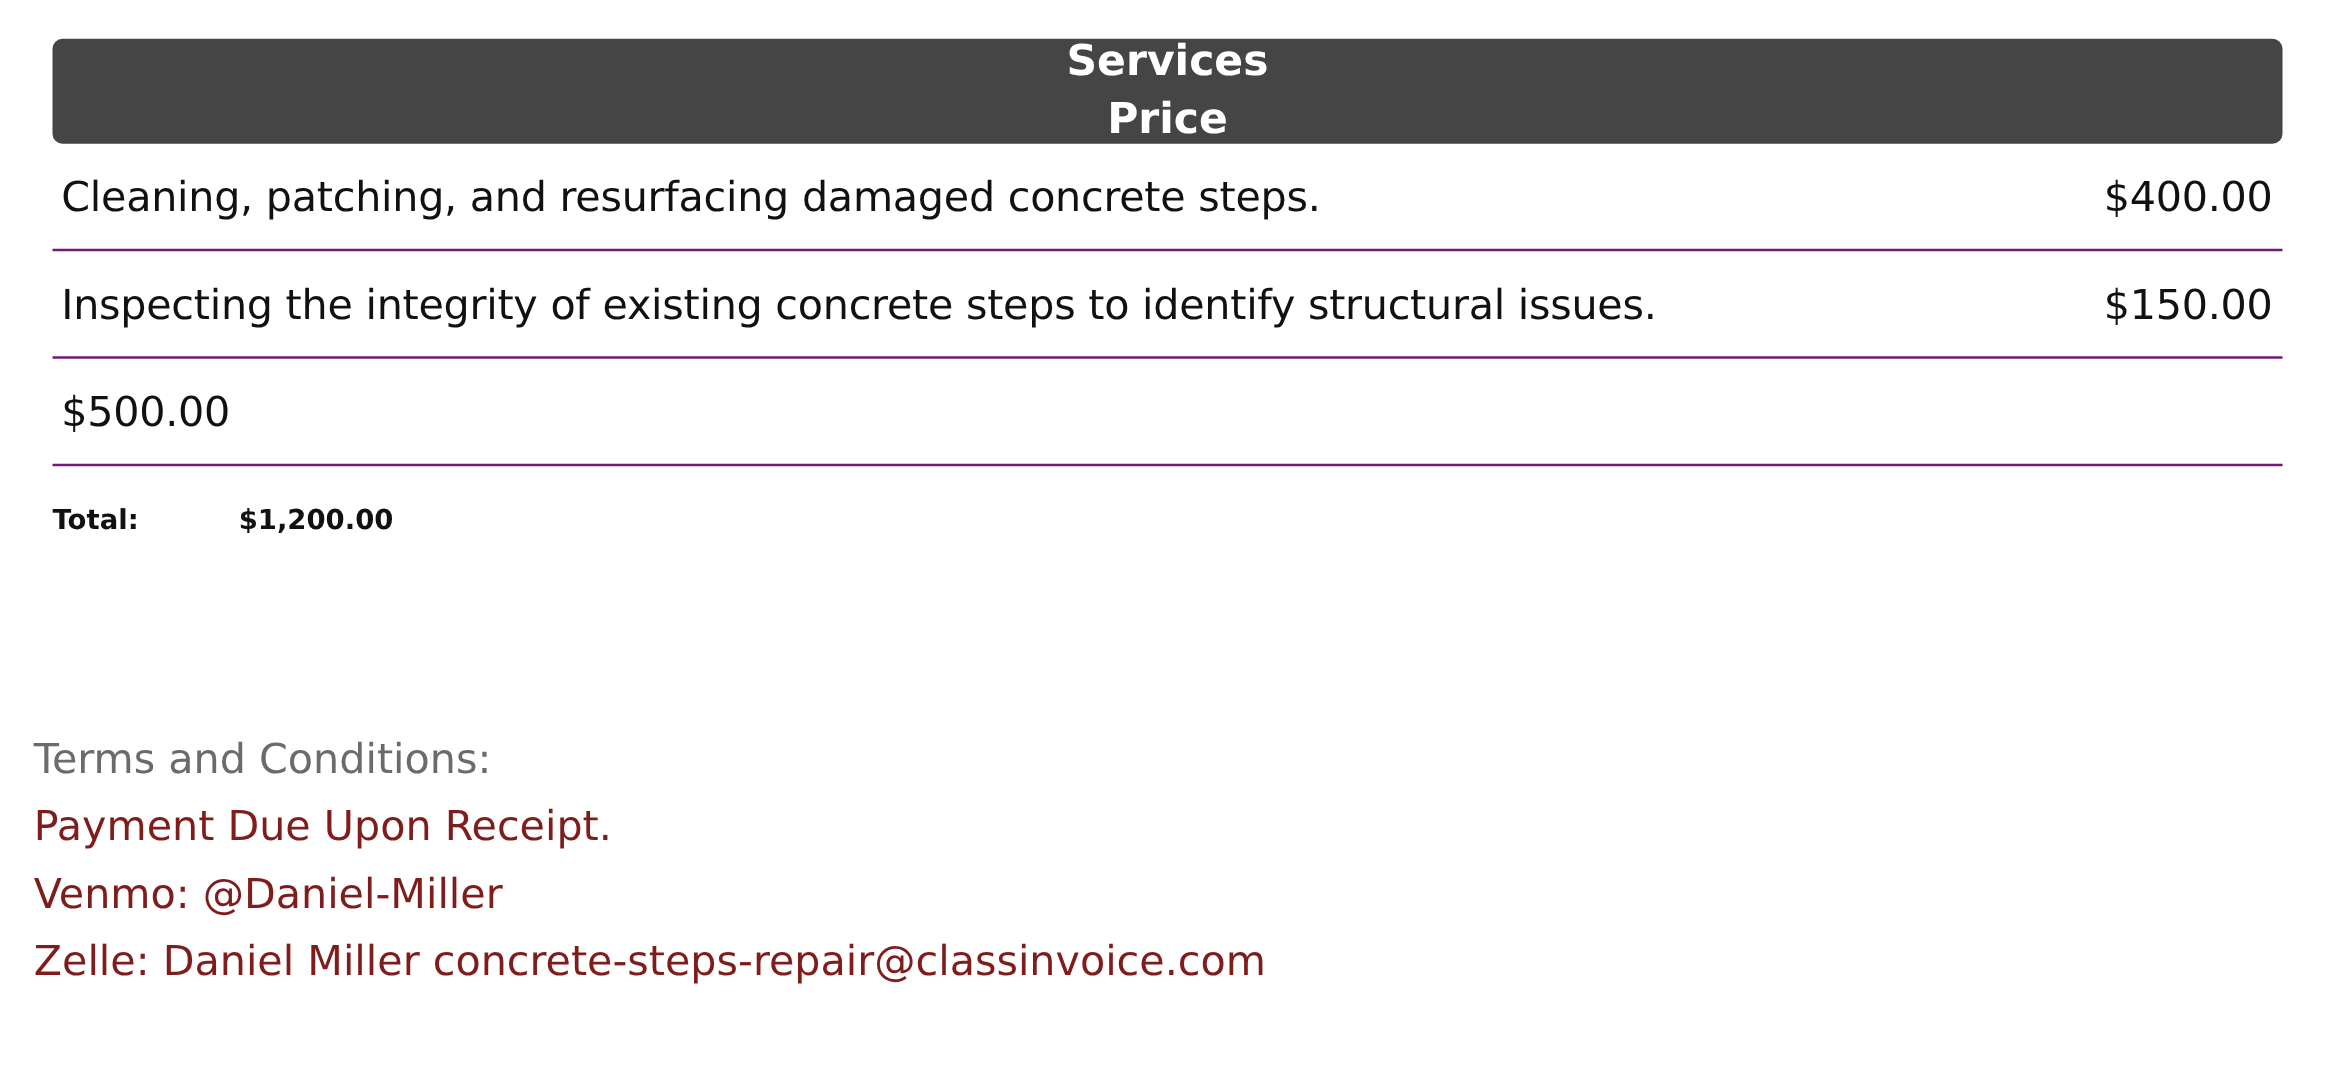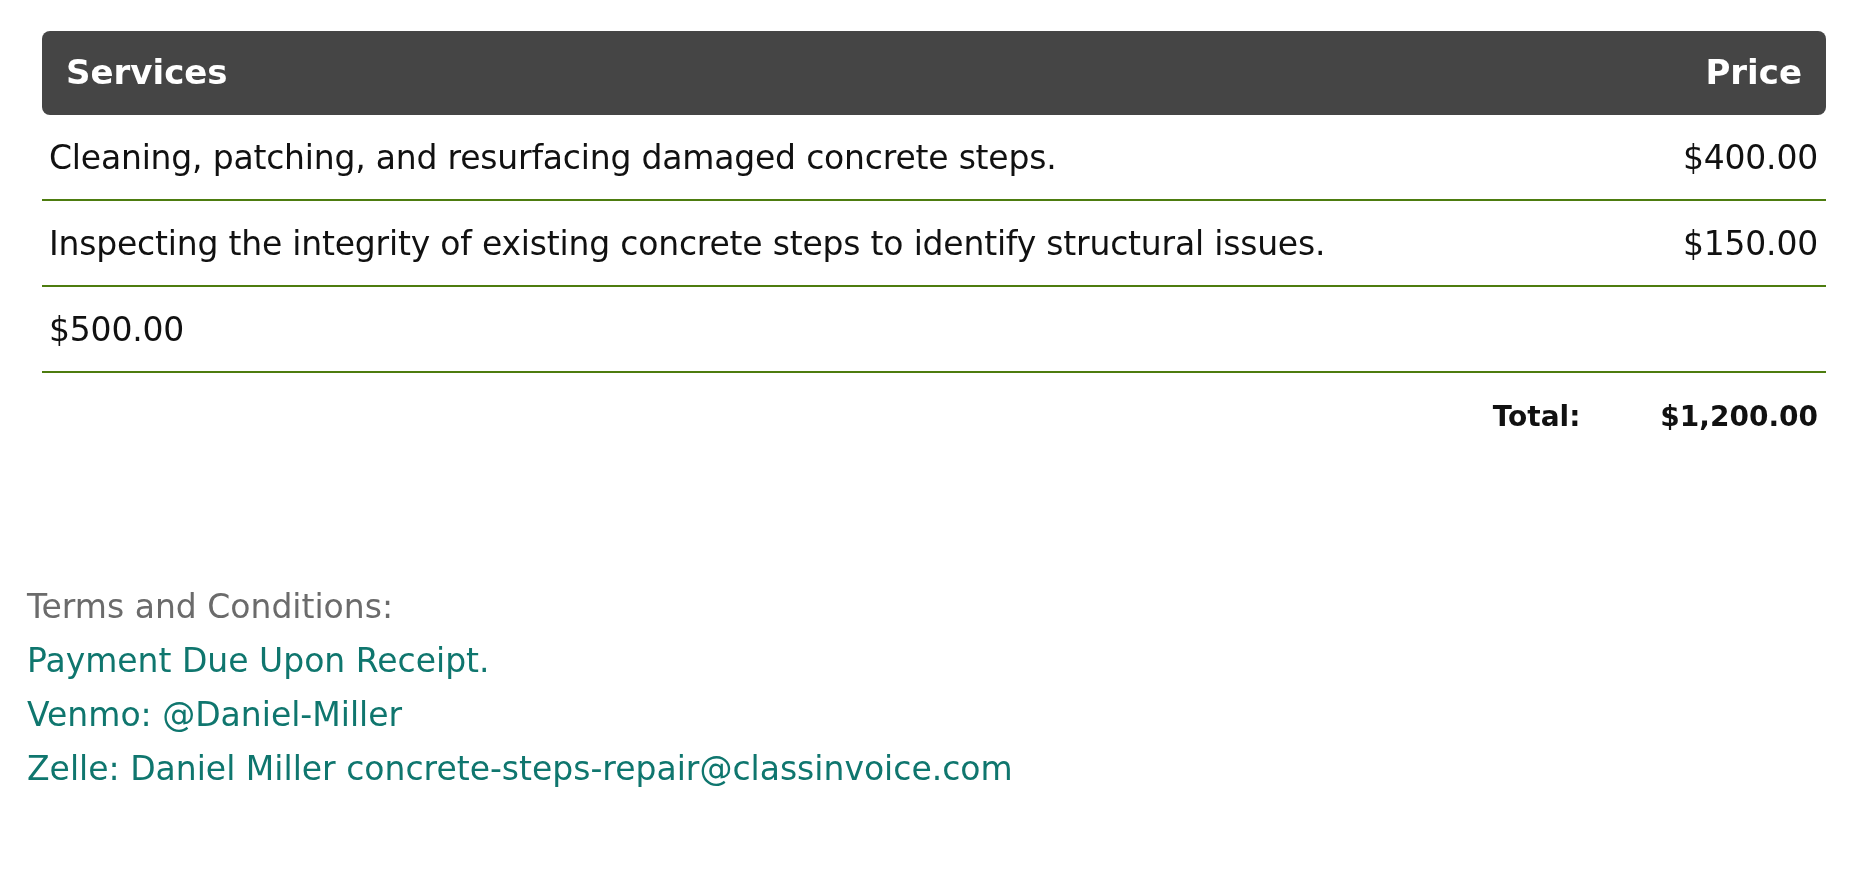--- a/index.html
+++ b/index.html
@@ -26,59 +26,59 @@
       background: #454545;
       border-radius: 8px;
       display: flex;
       align-items: center;
       justify-content: space-between;
       padding: 0 24px;
       box-sizing: border-box;
       color: #ffffff;
       font-weight: bold;
       font-size: 34px;
+      flex-direction: column;
     }
     .table-header .col-service { margin-top: -2px; }
     .table-header .col-price { margin-top: -2px; }
     .row {
       height: 86px;
       display: flex;
       align-items: center;
       justify-content: space-between;
       padding: 0 8px 0 7px;
       box-sizing: border-box;
-      border-bottom: 2px solid #4d7c0f;
+      border-bottom: 2px solid #701a75;
       font-size: 33px;
       letter-spacing: -0.2px;
     }
     .row .desc { white-space: nowrap; }
     .row .price { white-space: nowrap; }
     .total-row {
       height: 86px;
       display: flex;
       align-items: center;
-      justify-content: flex-end;
       padding-right: 8px;
       box-sizing: border-box;
       font-weight: bold;
-      font-size: 28px;
+      font-size: 22px;
     }
     .total-row .total-label { margin-right: 80px; }
     .terms {
       position: absolute;
       left: 27px;
       top: 580px;
       font-size: 33px;
       line-height: 54px;
     }
     .terms .terms-title {
       color: #6b6b6b;
     }
     .terms .line {
-      color: #0f766e;
+      color: #7f1d1d;
       white-space: nowrap;
     }
   </style>
 </head>
 <body>
 
 <div class="invoice">
   <div class="table-header">
     <span class="col-service">Services</span>
     <span class="col-price">Price</span>

